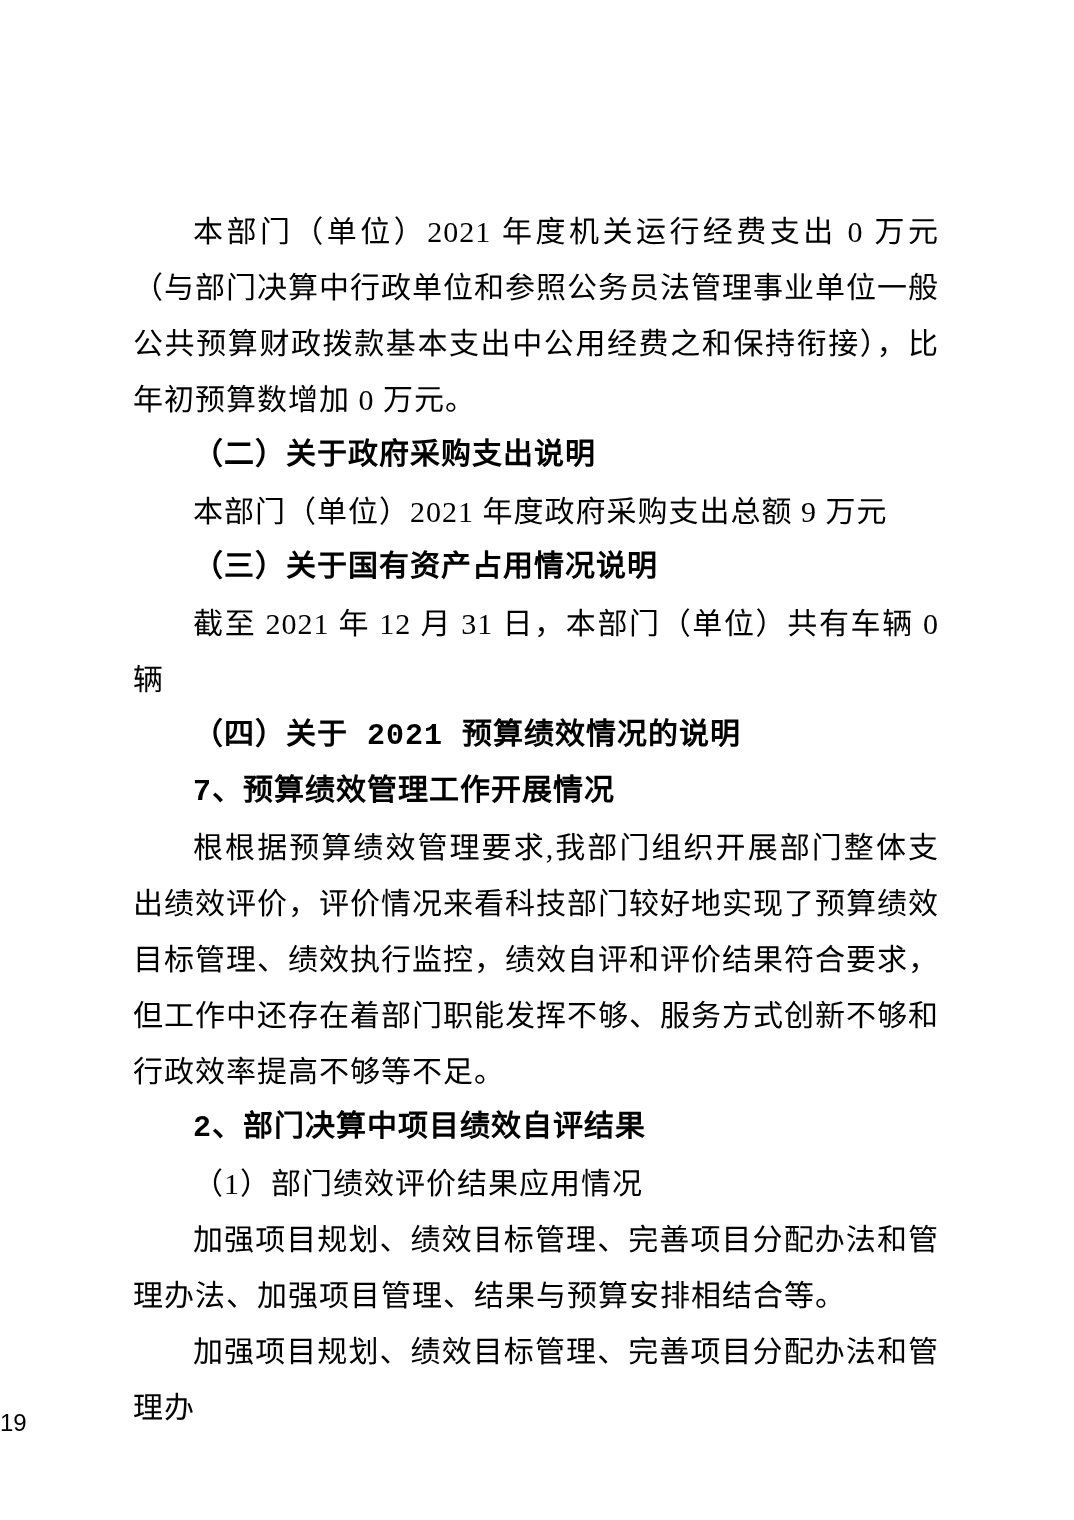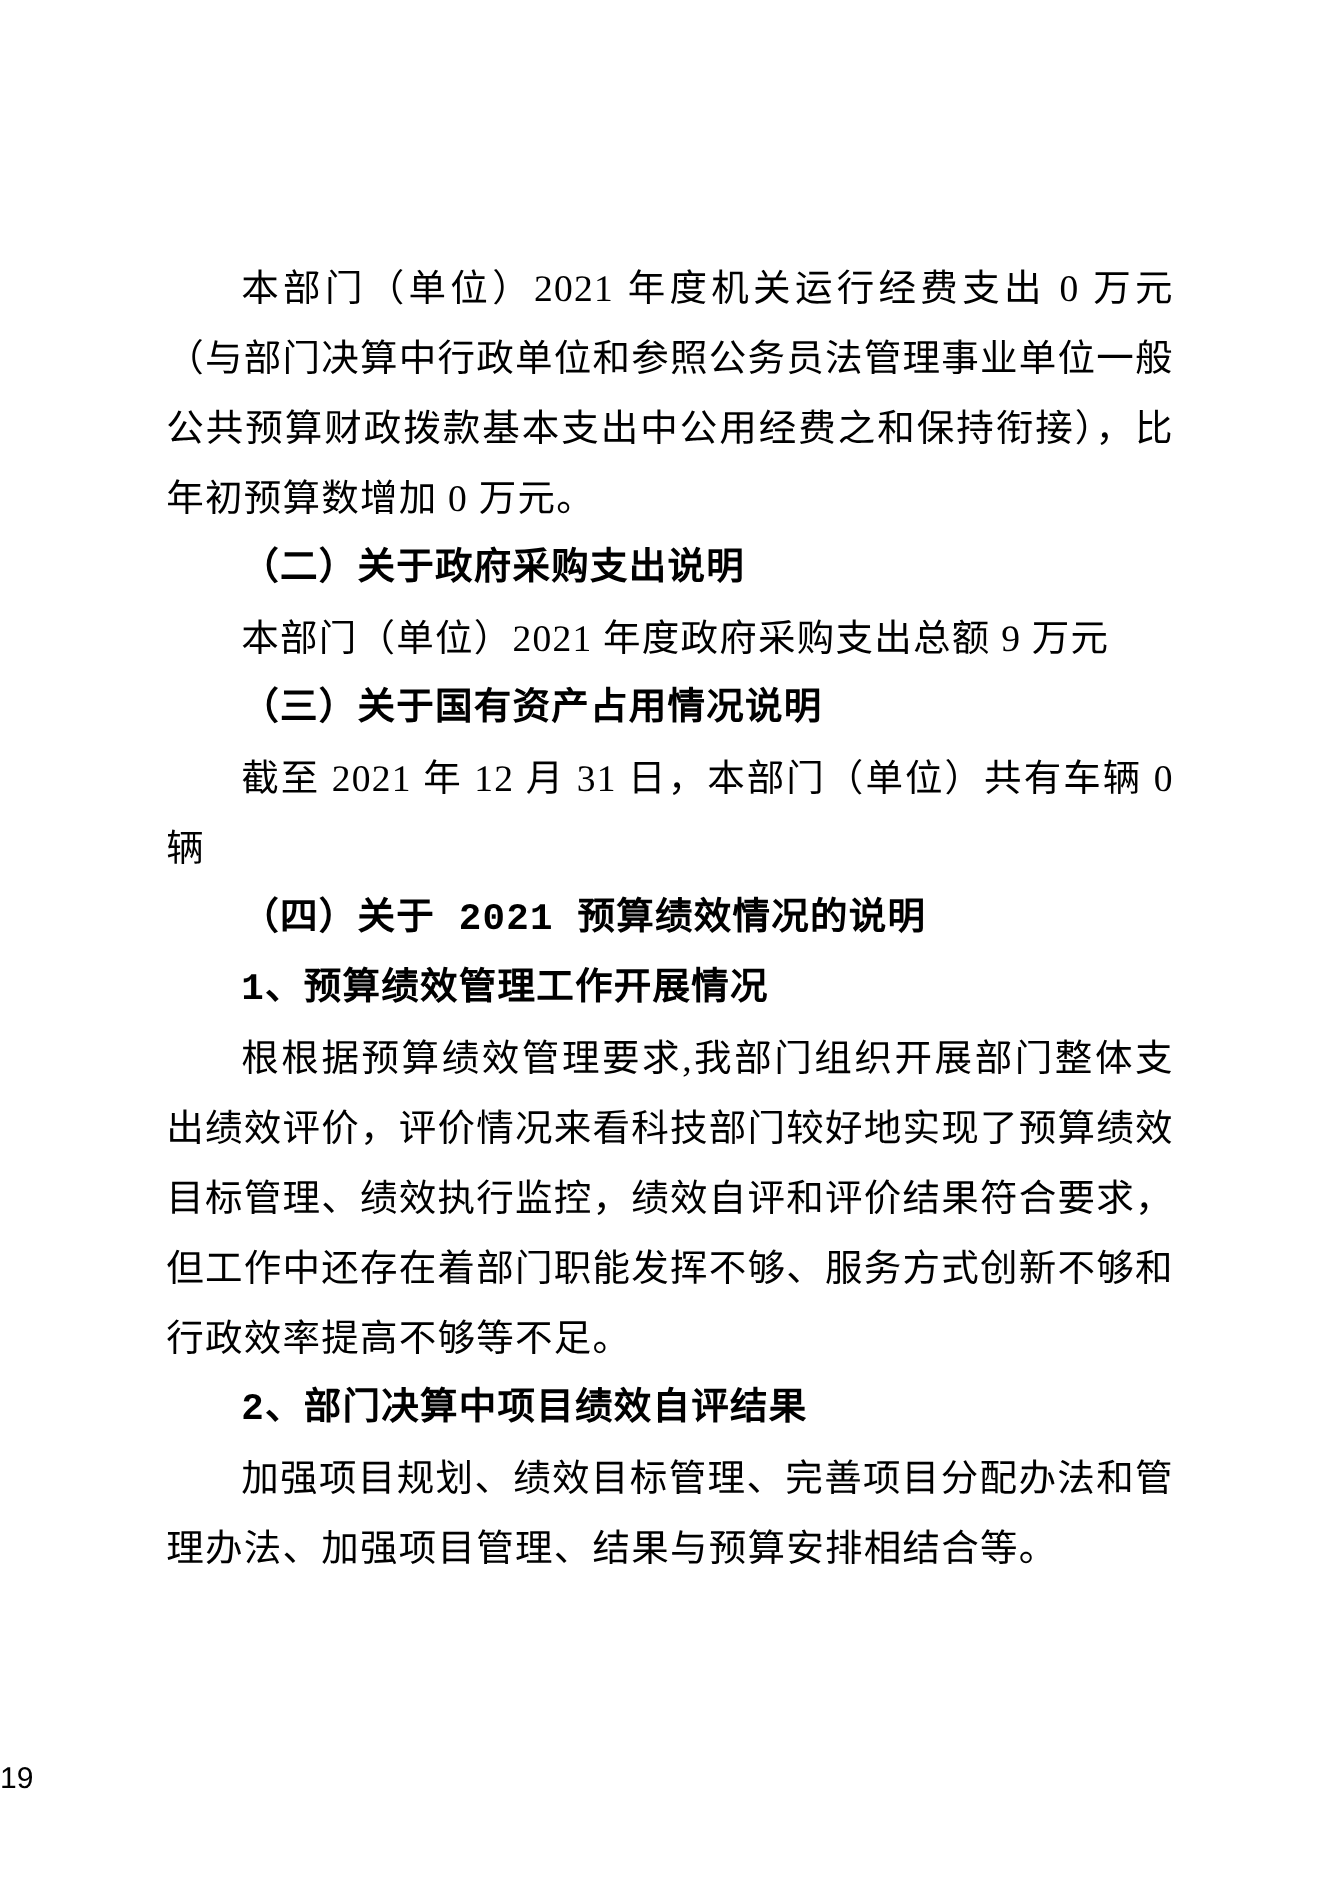--- a/index.html
+++ b/index.html
@@ -63,21 +63,23 @@
 
 <div class="page">
 
   <div class="content">
     <p class="body">本部门（单位）2021 年度机关运行经费支出 0 万元（与部门决算中行政单位和参照公务员法管理事业单位一般公共预算财政拨款基本支出中公用经费之和保持衔接），比年初预算数增加 0 万元。</p>
     <p class="heading">（二）关于政府采购支出说明</p>
     <p class="body">本部门（单位）2021 年度政府采购支出总额 9 万元</p>
     <p class="heading">（三）关于国有资产占用情况说明</p>
     <p class="body">截至 2021 年 12 月 31 日，本部门（单位）共有车辆 0 辆</p>
     <p class="heading">（四）关于 2021 预算绩效情况的说明</p>
-    <p class="heading">1、预算绩效管理工作开展情况</p>
+    <p class="heading">7、预算绩效管理工作开展情况</p>
     <p class="body">根根据预算绩效管理要求,我部门组织开展部门整体支出绩效评价，评价情况来看科技部门较好地实现了预算绩效目标管理、绩效执行监控，绩效自评和评价结果符合要求，但工作中还存在着部门职能发挥不够、服务方式创新不够和行政效率提高不够等不足。</p>
     <p class="heading">2、部门决算中项目绩效自评结果</p>
+    <p class="body">（1）部门绩效评价结果应用情况</p>
     <p class="body">加强项目规划、绩效目标管理、完善项目分配办法和管理办法、加强项目管理、结果与预算安排相结合等。</p>
+    <p class="body">加强项目规划、绩效目标管理、完善项目分配办法和管理办</p>
   </div>
 
   <div class="page-footer">19</div>
 
 </div>
 
 </body></html>

